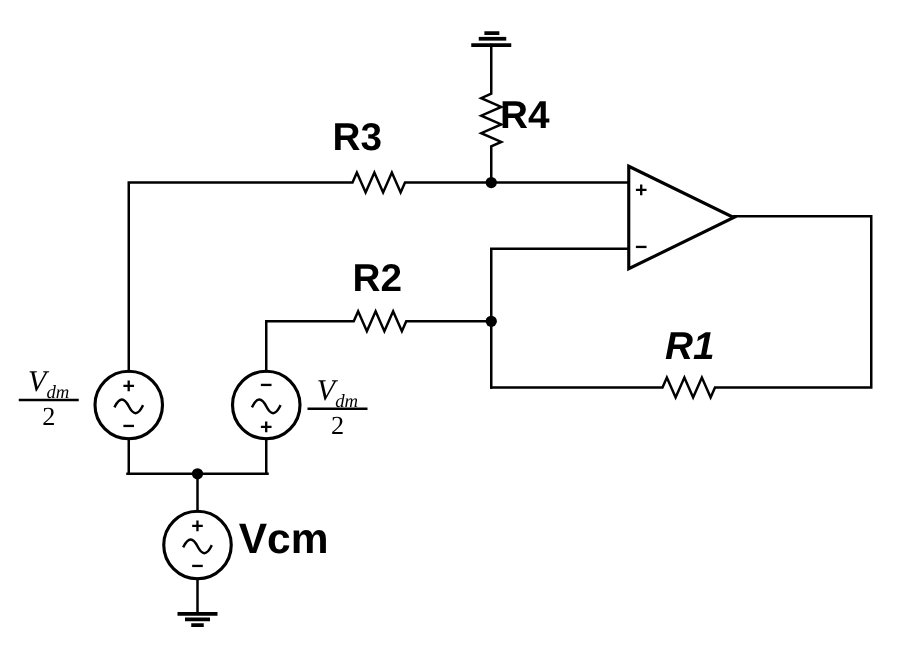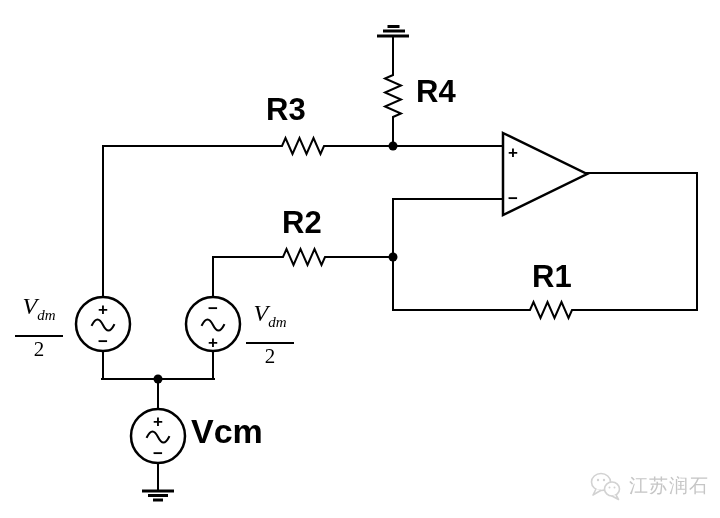--- a/index.html
+++ b/index.html
@@ -33,21 +33,21 @@
     text-align:center;
     font-family:"Liberation Serif", serif;
     color:#000;
     width:48px;
   }
   .vdm-frac .num {
     font-style:italic;
     font-size:24px;
     line-height:1.05;
     border-bottom:2.5px solid #000;
-    padding:0 2px 16px 2px;
+    padding:0 2px 0 2px;
     display:block;
   }
   .vdm-frac .num sub {
     font-size:15px;
     font-style:italic;
     line-height:0;
   }
   .vdm-frac .den {
     font-size:21px;
     line-height:1.2;
@@ -140,45 +140,28 @@
     </g>
 
     <g>
       <circle class="dot" cx="393" cy="146" r="4.5"></circle>
       <circle class="dot" cx="393" cy="257" r="4.5"></circle>
       <circle class="dot" cx="158" cy="379" r="4.5"></circle>
     </g>
   </svg>
 
   <div class="ref-label" style="left:266px; top:94px;">R3</div>
-  <div class="ref-label" style="left:416px; top:76px;">R4</div>
+  <div class="ref-label" style="left:400px; top:76px;">R4</div>
   <div class="ref-label" style="left:282px; top:207px;text-align:right;">R2</div>
-  <div class="ref-label" style="left:532px; top:261px;">R1</div>
+  <div class="ref-label" style="left:532px; top:261px;font-style:italic;">R1</div>
   <div class="ref-label vcm-size" style="left:191px; top:414px;">Vcm</div>
 
   <div class="vdm-frac" style="left:15px; top:294px;">
     <span class="num"><span>V</span><sub>dm</sub></span>
     <span class="den">2</span>
   </div>
   <div class="vdm-frac" style="left:246px; top:301px;">
     <span class="num"><span>V</span><sub>dm</sub></span>
     <span class="den">2</span>
   </div>
 
-  <div class="watermark">
-    <svg class="wm-logo" width="36" height="32" viewBox="0 0 36 32">
-      <g fill="#ffffff" stroke="#d2d2d2" stroke-width="1.6">
-        <ellipse cx="13" cy="12" rx="9.5" ry="8.5"></ellipse>
-        <path d="M8 19 L5 25 L13 20.3" stroke-linejoin="round"></path>
-        <ellipse cx="24" cy="19" rx="7.5" ry="7"></ellipse>
-        <path d="M28 25 L30.5 29.5 L23.5 25.8" stroke-linejoin="round"></path>
-      </g>
-      <g fill="#d2d2d2" stroke="none">
-        <circle cx="10" cy="10" r="1.2"></circle>
-        <circle cx="16" cy="10" r="1.2"></circle>
-        <circle cx="21.5" cy="17.5" r="1"></circle>
-        <circle cx="26.5" cy="17.5" r="1"></circle>
-      </g>
-    </svg>
-    <span>江苏润石</span>
-  </div>
 
 </div>
 
 </body></html>

